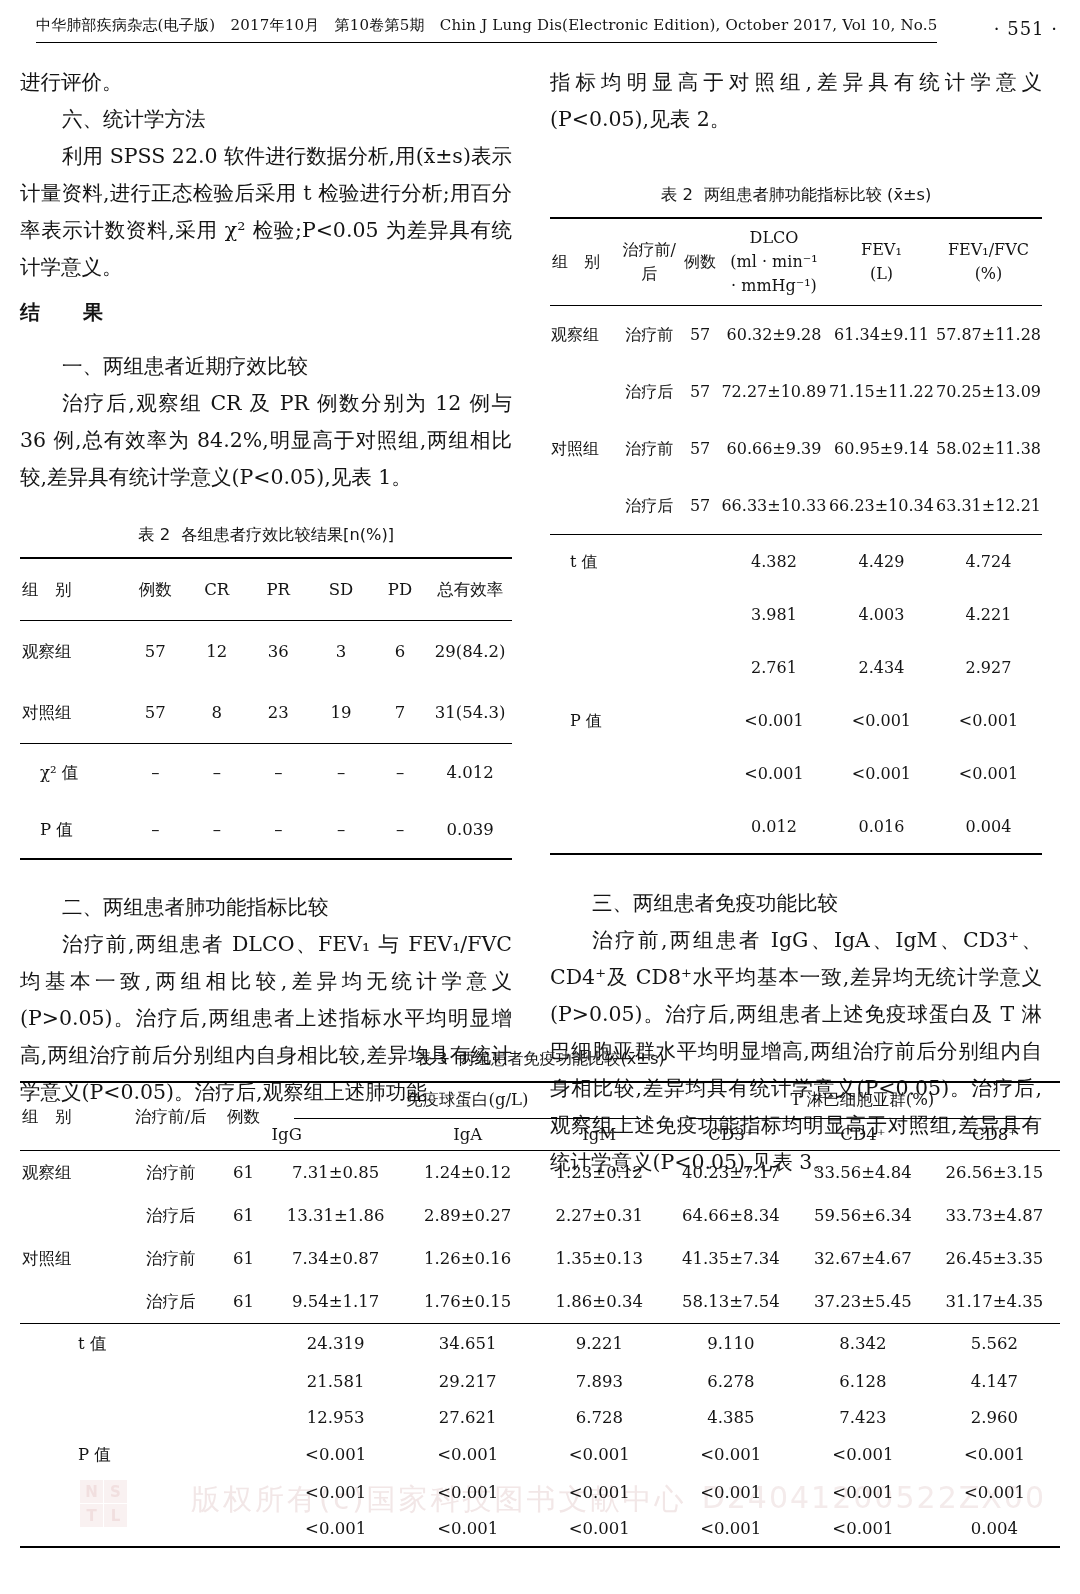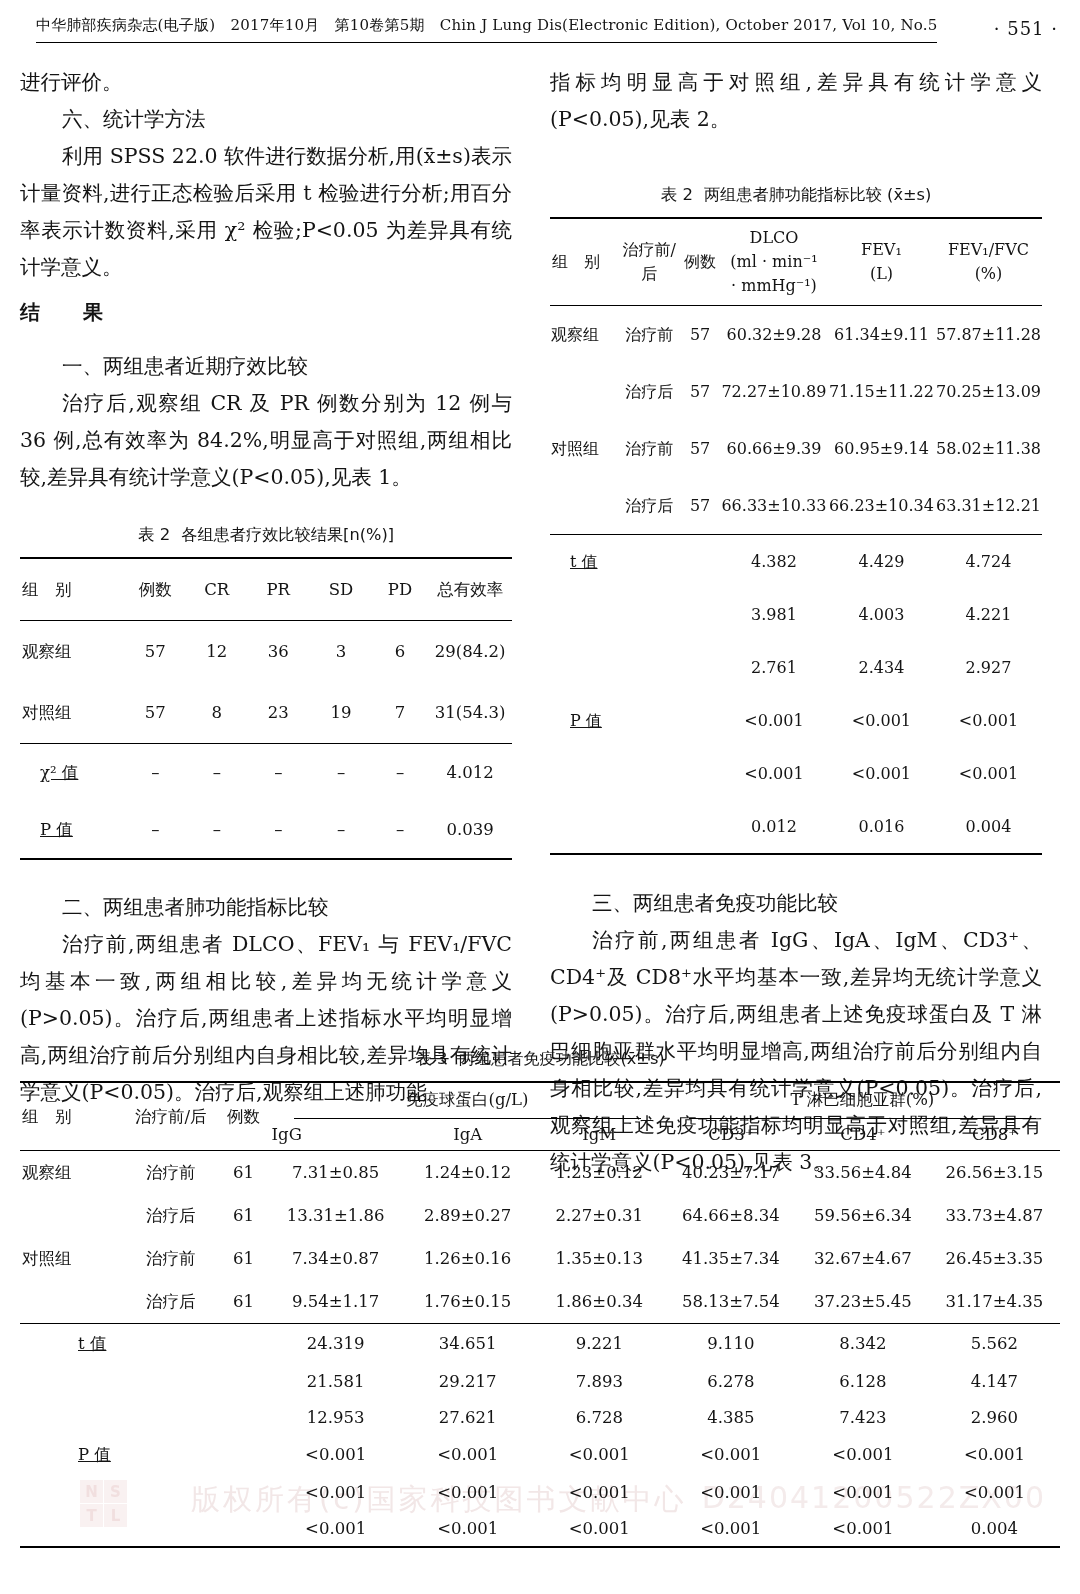--- a/index.html
+++ b/index.html
@@ -41,21 +41,21 @@
   .t2cap{margin-top:44px;}
   
   table{
     width:100%;border-collapse:collapse;margin-top:10px;
     border-top:2.3px solid #000;border-bottom:2.3px solid #000;
   }
   th,td{font-weight:normal;text-align:center;vertical-align:middle;padding:0 2px;}
   thead{border-bottom:1.3px solid #000;}
   tbody.databody{border-bottom:1.3px solid #000;}
   th:first-child,td:first-child{text-align:left;padding-left:10px;}
-  tbody.statbody td:first-child{padding-left:20px;text-decoration:underline;}
+  tbody.statbody td:first-child{padding-left:20px;}
   .t1{font-size:16.5px;}
   .t1 thead th{padding:12px 2px;}
   .t1 .databody td{padding:12px 2px;}
   .t1 .statbody td{padding:10px 2px;}
   .t2{font-size:16px;}
   .t2 thead th{padding:7px 2px;line-height:24px;}
   .t2 .databody td{padding:10px 1px;}
   .t2 .statbody td{padding:8px 2px;}
   .t3{font-size:16.5px;}
   .t3 thead th{padding:4px 2px;line-height:23px;}

